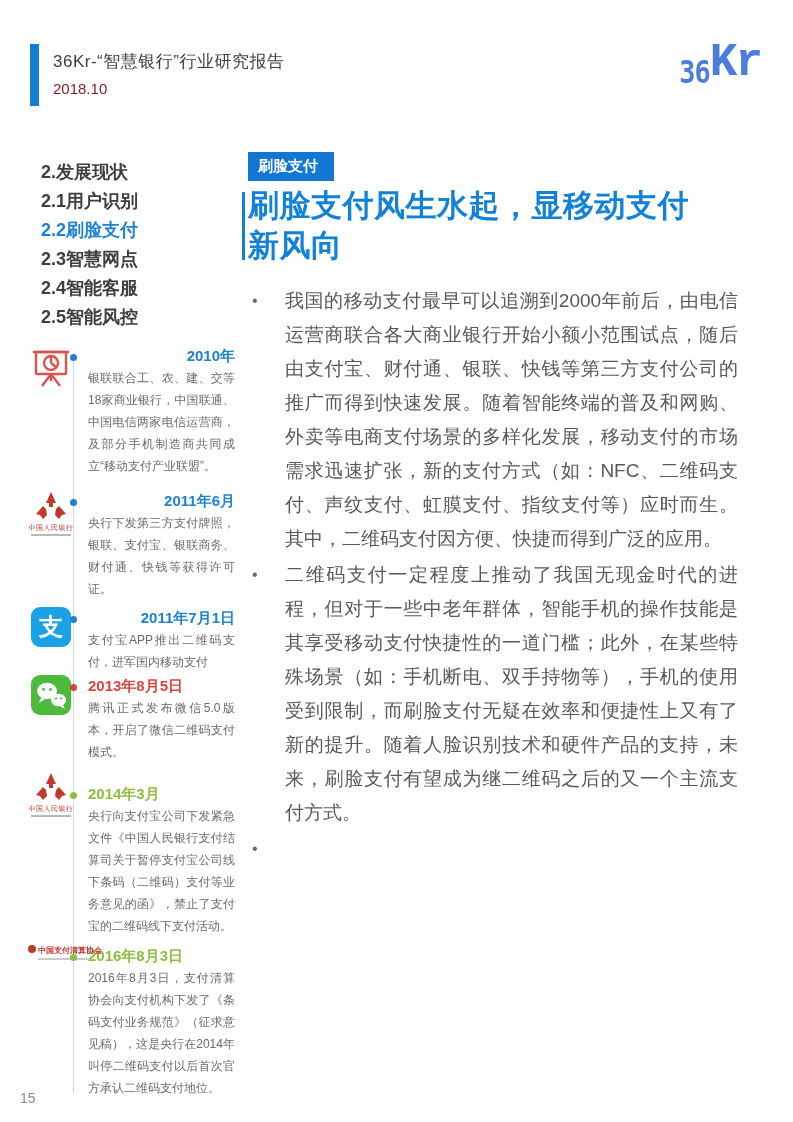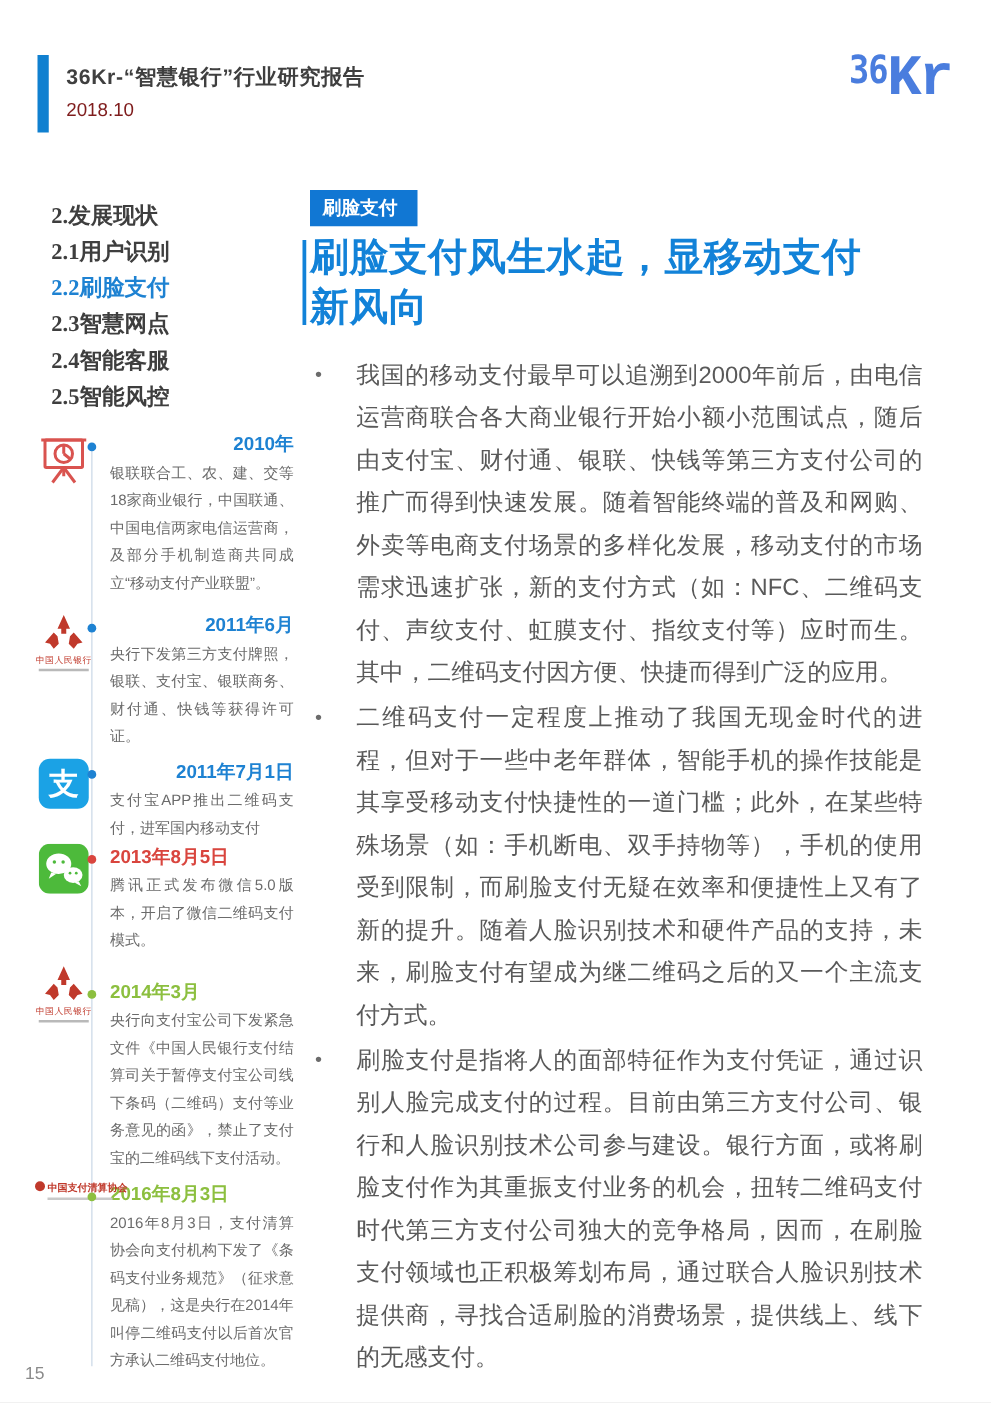--- a/index.html
+++ b/index.html
@@ -2,28 +2,28 @@
 <html><head>
 <meta charset="utf-8">
 <style>
   * { margin:0; padding:0; box-sizing:border-box; }
   html,body { background:#e8e8e8; }
   body { font-family:"Liberation Sans","DejaVu Sans",sans-serif; }
   .page { position:relative; width:793px; height:1122px; background:#ffffff; margin:0 auto; overflow:hidden; }
 
   
   .hdr-bar { position:absolute; left:30px; top:44px; width:9px; height:62px; background:#1080d0; }
-  .hdr-title { position:absolute; left:53px; top:50px; font-size:17px; font-weight:bold; color:#3f3f3f; letter-spacing:.5px; }
+  .hdr-title { position:absolute; left:53px; top:50px; font-size:17px; font-weight:normal; color:#3f3f3f; letter-spacing:.5px; }
   .hdr-date { position:absolute; left:53px; top:80px; font-size:15px; color:#7f1d1d; }
-  .logo { position:absolute; right:32px; top:40px; color:#4a7dde; display:flex; align-items:flex-start; line-height:1; }
+  .logo { position:absolute; right:32px; top:40px; color:#4a7dde; display:flex; align-items:flex-end; line-height:1; }
   .logo .l36 { font-size:27px; font-weight:800; letter-spacing:-1px; margin-top:3px; font-family:"DejaVu Sans Mono",monospace; transform:scaleY(1.15); }
   .logo .lkr { font-size:46px; font-weight:800; letter-spacing:-2px; font-family:Liberation Mono, monospace; }
 
   
-  .nav { position:absolute; left:41px; top:158px;font-family:Liberation Serif, serif; }
+  .nav { position:absolute; left:41px; top:158px; }
   .nav-item { font-size:18px; font-weight:bold; color:#3e3e3e; line-height:29px; white-space:nowrap; }
   .nav-item.active { color:#1e82d2; }
 
   
   .timeline { position:absolute; left:28px; top:345px; width:207px; }
   .timeline::before { content:""; position:absolute; left:45px; top:10px; bottom:6px; width:1px; background:#ccd9e8; }
   .tl-item { position:relative; padding-left:60px; }
   .tl-item .tl-icon { position:absolute; left:0; top:0; width:46px; text-align:center; }
   .tl-dot { position:absolute; left:42px; top:9px; width:7px; height:7px; border-radius:50%; }
   .tl-date { font-size:15px; font-weight:bold; line-height:22px; }
@@ -186,20 +186,19 @@
       <li>
         <span class="bullet-mark">•</span>
         <span>我国的移动支付最早可以追溯到2000年前后，由电信运营商联合各大商业银行开始小额小范围试点，随后由支付宝、财付通、银联、快钱等第三方支付公司的推广而得到快速发展。随着智能终端的普及和网购、外卖等电商支付场景的多样化发展，移动支付的市场需求迅速扩张，新的支付方式（如：NFC、二维码支付、声纹支付、虹膜支付、指纹支付等）应时而生。其中，二维码支付因方便、快捷而得到广泛的应用。</span>
       </li>
       <li>
         <span class="bullet-mark">•</span>
         <span>二维码支付一定程度上推动了我国无现金时代的进程，但对于一些中老年群体，智能手机的操作技能是其享受移动支付快捷性的一道门槛；此外，在某些特殊场景（如：手机断电、双手持物等），手机的使用受到限制，而刷脸支付无疑在效率和便捷性上又有了新的提升。随着人脸识别技术和硬件产品的支持，未来，刷脸支付有望成为继二维码之后的又一个主流支付方式。</span>
       </li>
       <li>
         <span class="bullet-mark">•</span>
-        <span>刷脸支付是指将人的面部特征作为支付凭证，通过识别人脸完成支付的过程。目前由第三方支付公司、银行和人脸识别技术公司参与建设。银行方面，或将刷脸支付作为其重振支付业务的机会，扭转二维码支付时代第三方支付公司独大的竞争格局，因而，在刷脸支付领域也正积极筹划布局，通过联合人脸识别技术提供商，寻找合适刷脸的消费场景，提供线上、线下的无感支付。</span>
       </li>
     </ul>
   </div>
 
   <div class="page-num">15</div>
 
 </div>
 
 </body></html>

